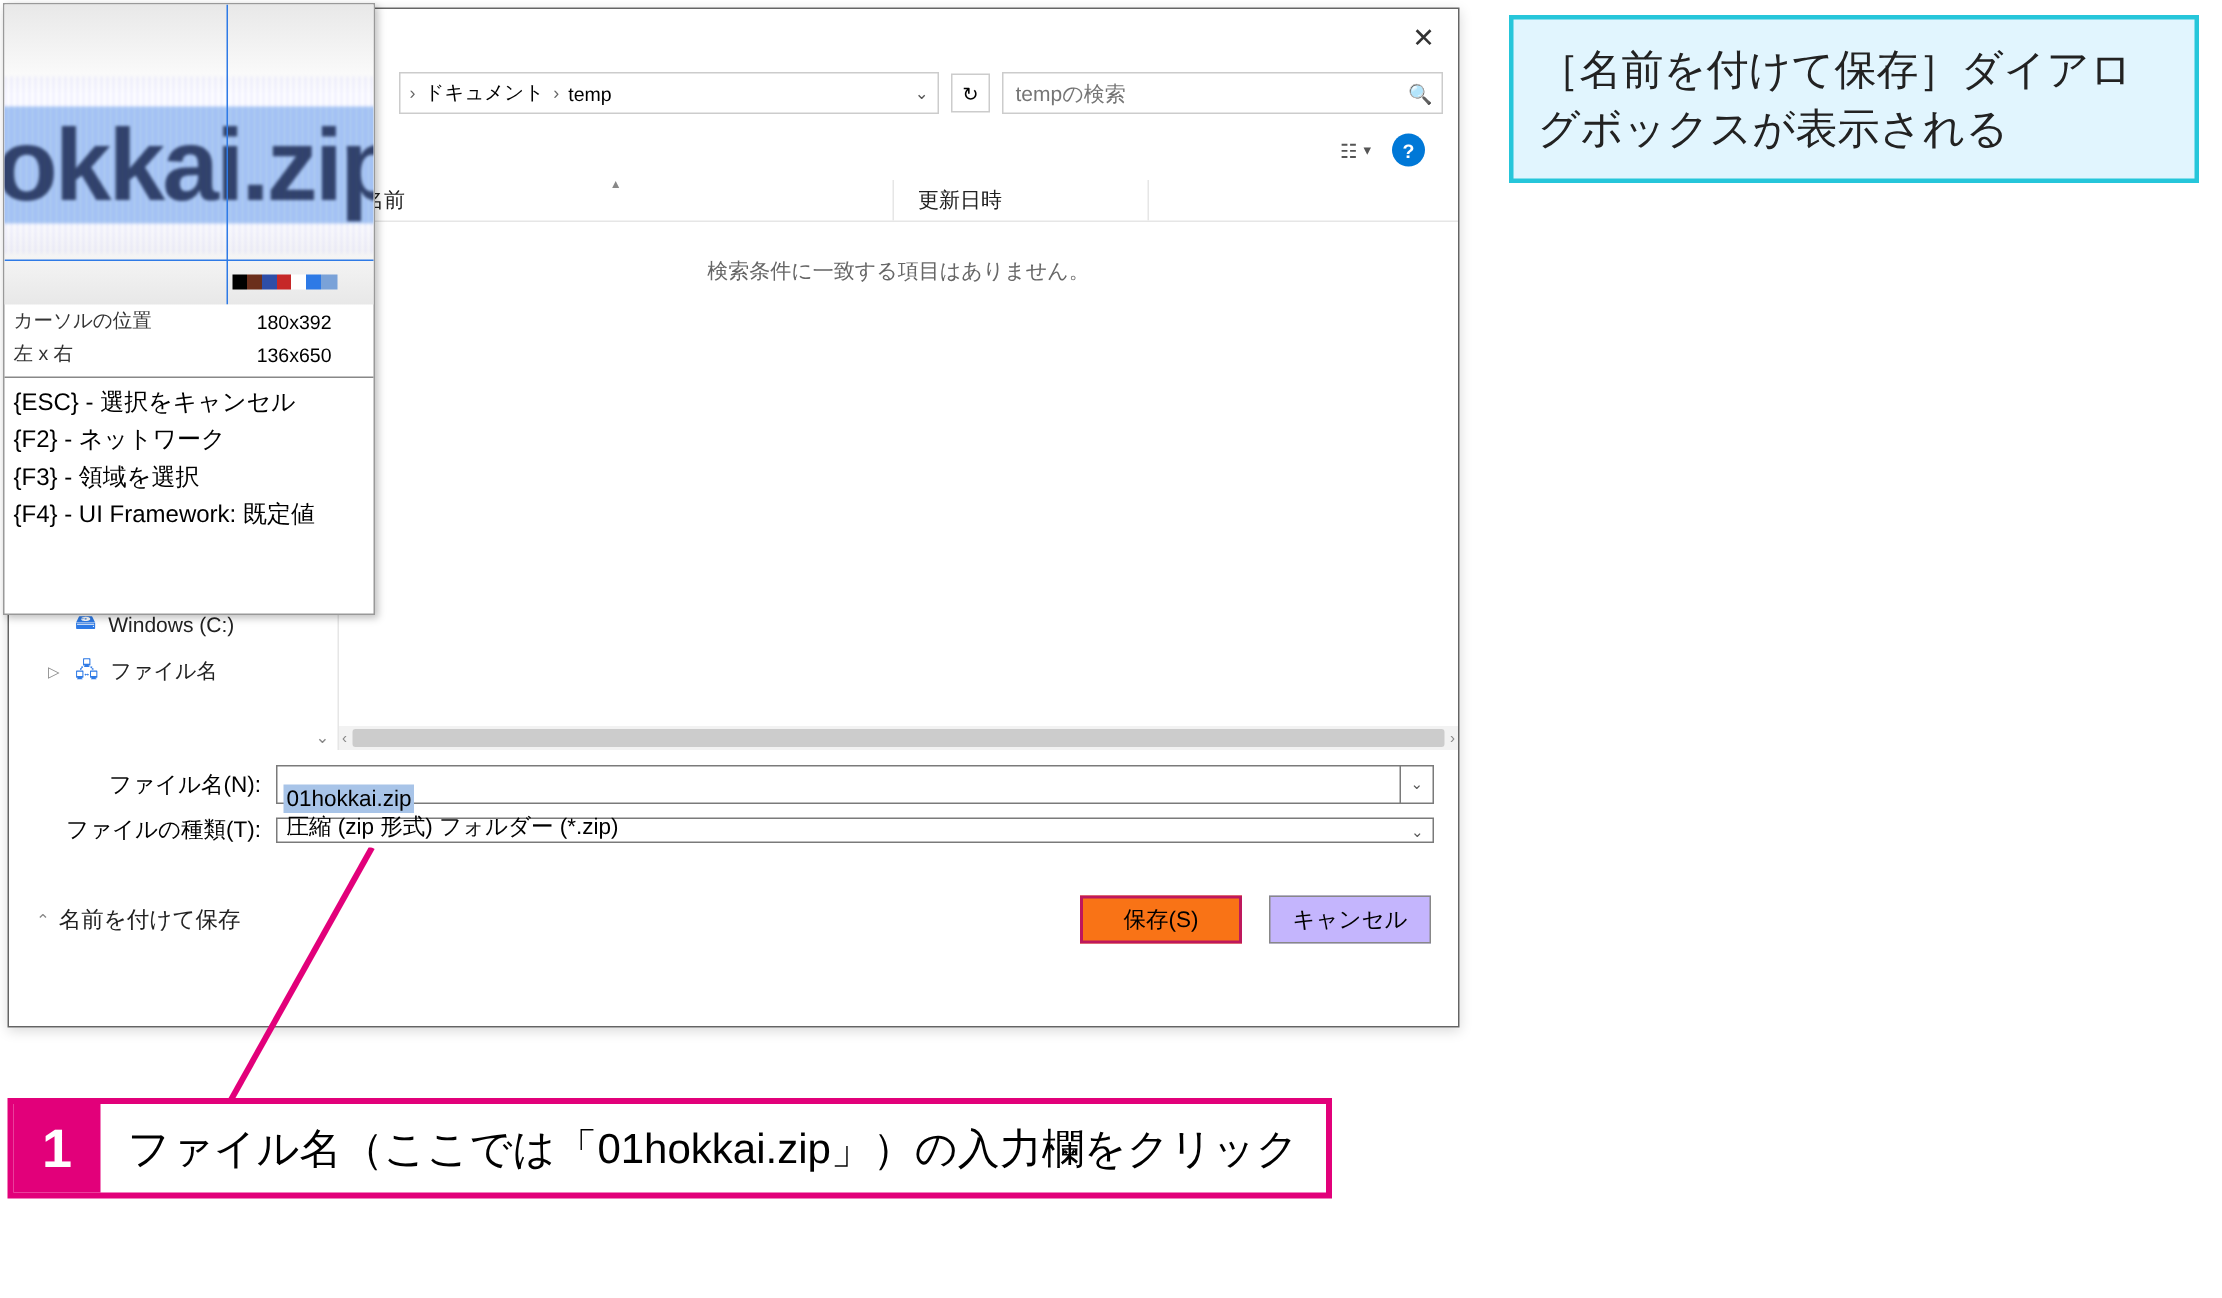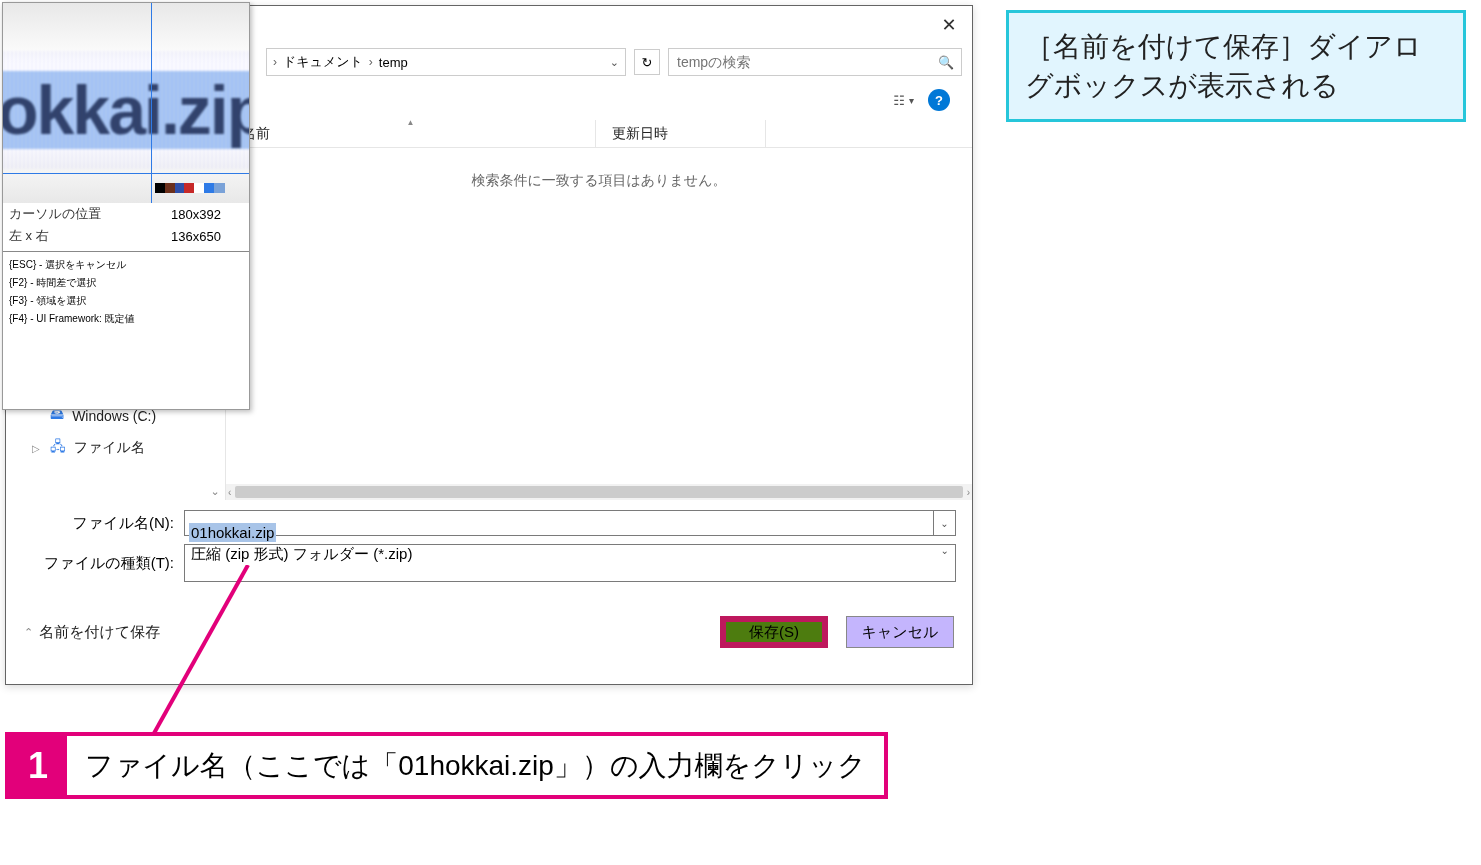--- a/index.html
+++ b/index.html
@@ -197,24 +197,24 @@
     height: 26px;
     border: 1px solid #7a7a7a;
     border-left:none;
     display:flex; align-items:center; justify-content:center;
     background:#fff;
     font-size:10px;
     color:#555;
   }
   .filetype-select {
     flex:1;
-    height:38px;
+    height:17px;
     border: 1px solid #7a7a7a;
     display:flex;
-    align-items:flex-start;
+    align-items:flex-end;
     justify-content:space-between;
     padding: 0 6px 0 6px;
     background:#fff;
     font-size:15px;
   }
   .action-row {
     display:flex;
     align-items:center;
     justify-content:space-between;
     padding: 26px 18px 18px 18px;
@@ -230,22 +230,22 @@
   .action-buttons { display:flex; gap: 18px;}
   .btn {
     min-width: 108px;
     height: 32px;
     border: 1px solid #888;
     background: #c4b5fd;
     display:flex; align-items:center; justify-content:center;
     font-size: 15px;
   }
   .btn.primary {
-    border: 6px solid #be185d;
-    background: #4d7c0f;
+    border: 2px solid #be185d;
+    background: #f97316;
   }
 
   
   .snip {
     position:absolute;
     left:2px; top:2px;
     width: 248px;
     height: 408px;
     background: #fff;
     border: 1px solid #999;
@@ -286,21 +286,21 @@
   .snip table {
     width:100%;
     font-size:13px;
     border-collapse:collapse;
     padding-left:12px;
   }
   .snip td { padding:2px 6px;}
   .snip td:first-child { color:#333;}
   .snip td:last-child { text-align:left; padding-left:40px;}
   .snip hr { border:none; border-top:1px solid #888; margin:4px 0;}
-  .snip .shortcuts div { padding:2px 6px; font-size:10px;}
+  .snip .shortcuts div { padding:2px 6px; font-size:16px;}
 
   
   .callout-cyan {
     position:absolute;
     left:1006px; top:10px;
     width: 460px;
     border: 3px solid #26c6da;
     background: #e1f5fe;
     padding: 14px 16px;
     font-size: 28px;
@@ -451,21 +451,21 @@
         </tr>
     <tr>
           <td>左 x 右</td>
           <td>136x650</td>
         </tr>
   </tbody>
     </table>
   <hr>
   <div class="shortcuts">
     <div>{ESC} - 選択をキャンセル</div>
-    <div>{F2}    - 時間差で選択</div>
+    <div>{F2}    - ネットワーク</div>
     <div>{F3}    - 領域を選択</div>
     <div>{F4}    - UI Framework: 既定値</div>
   </div>
 </div>
 
 <div class="callout-cyan">［名前を付けて保存］ダイアログボックスが表示される</div>
 
 <svg class="leader">
   <line x1="100" y1="0" x2="5" y2="170" stroke="#e2007a" stroke-width="4"></line>
 </svg>

